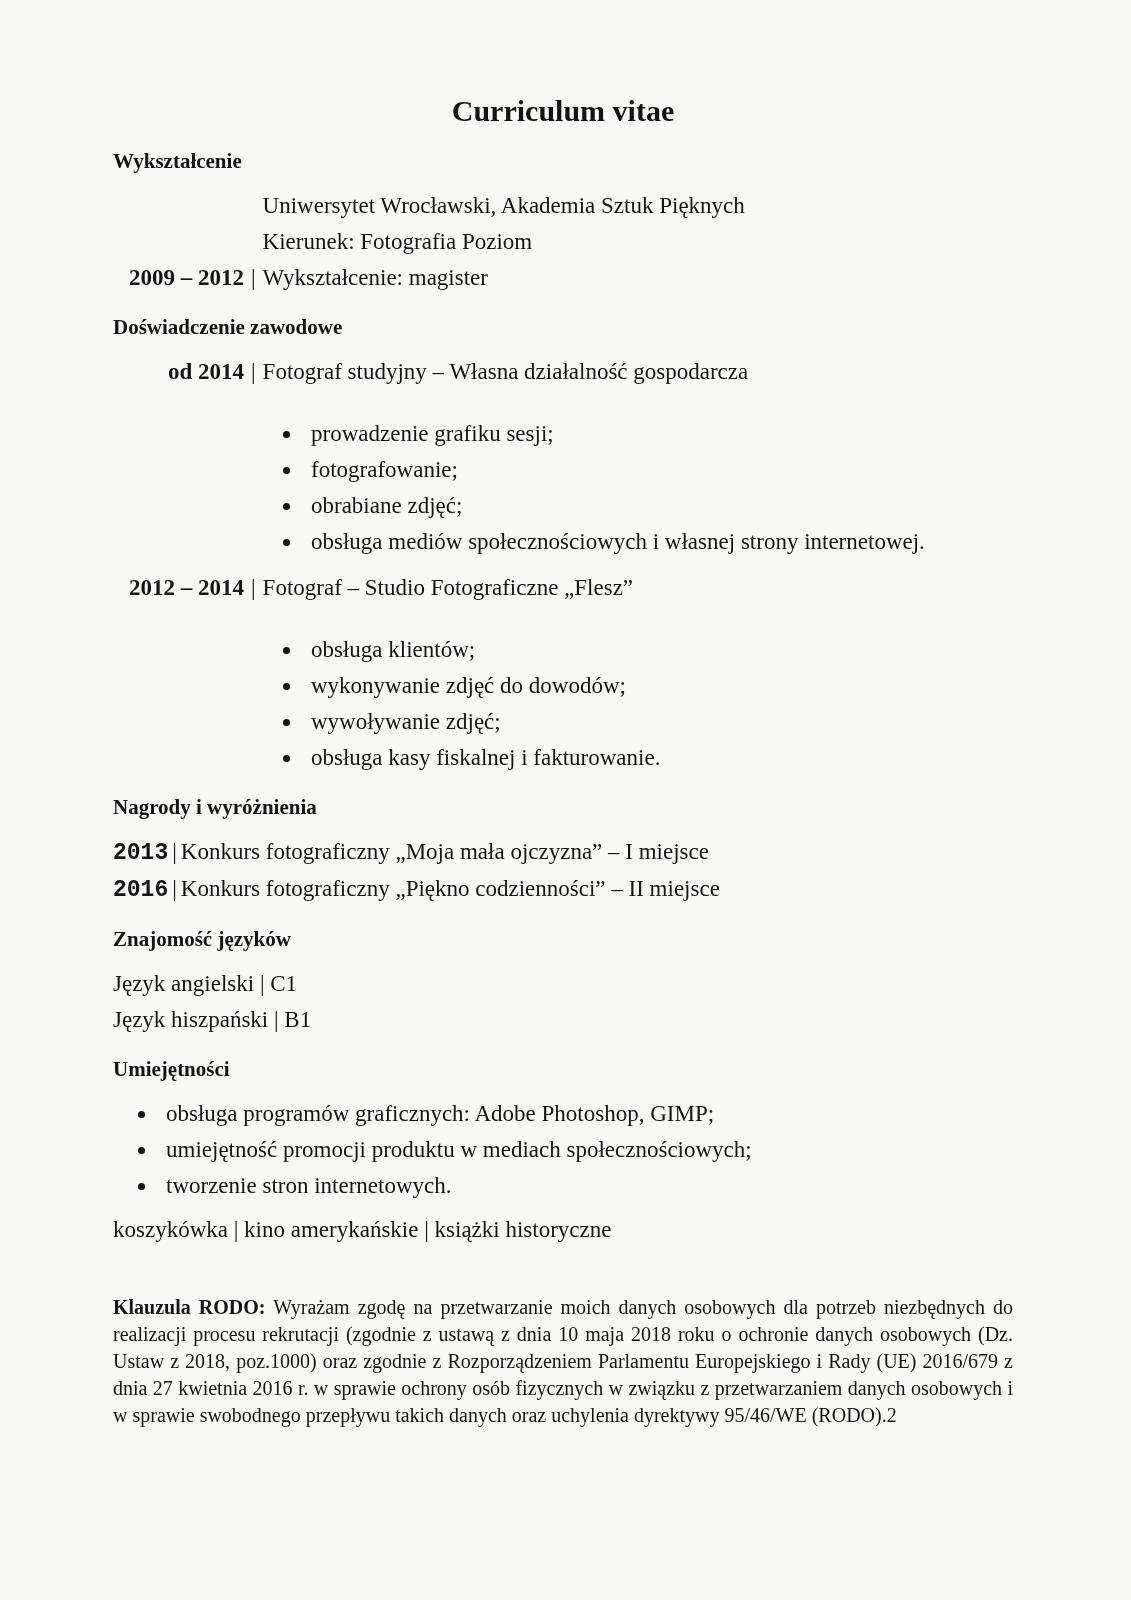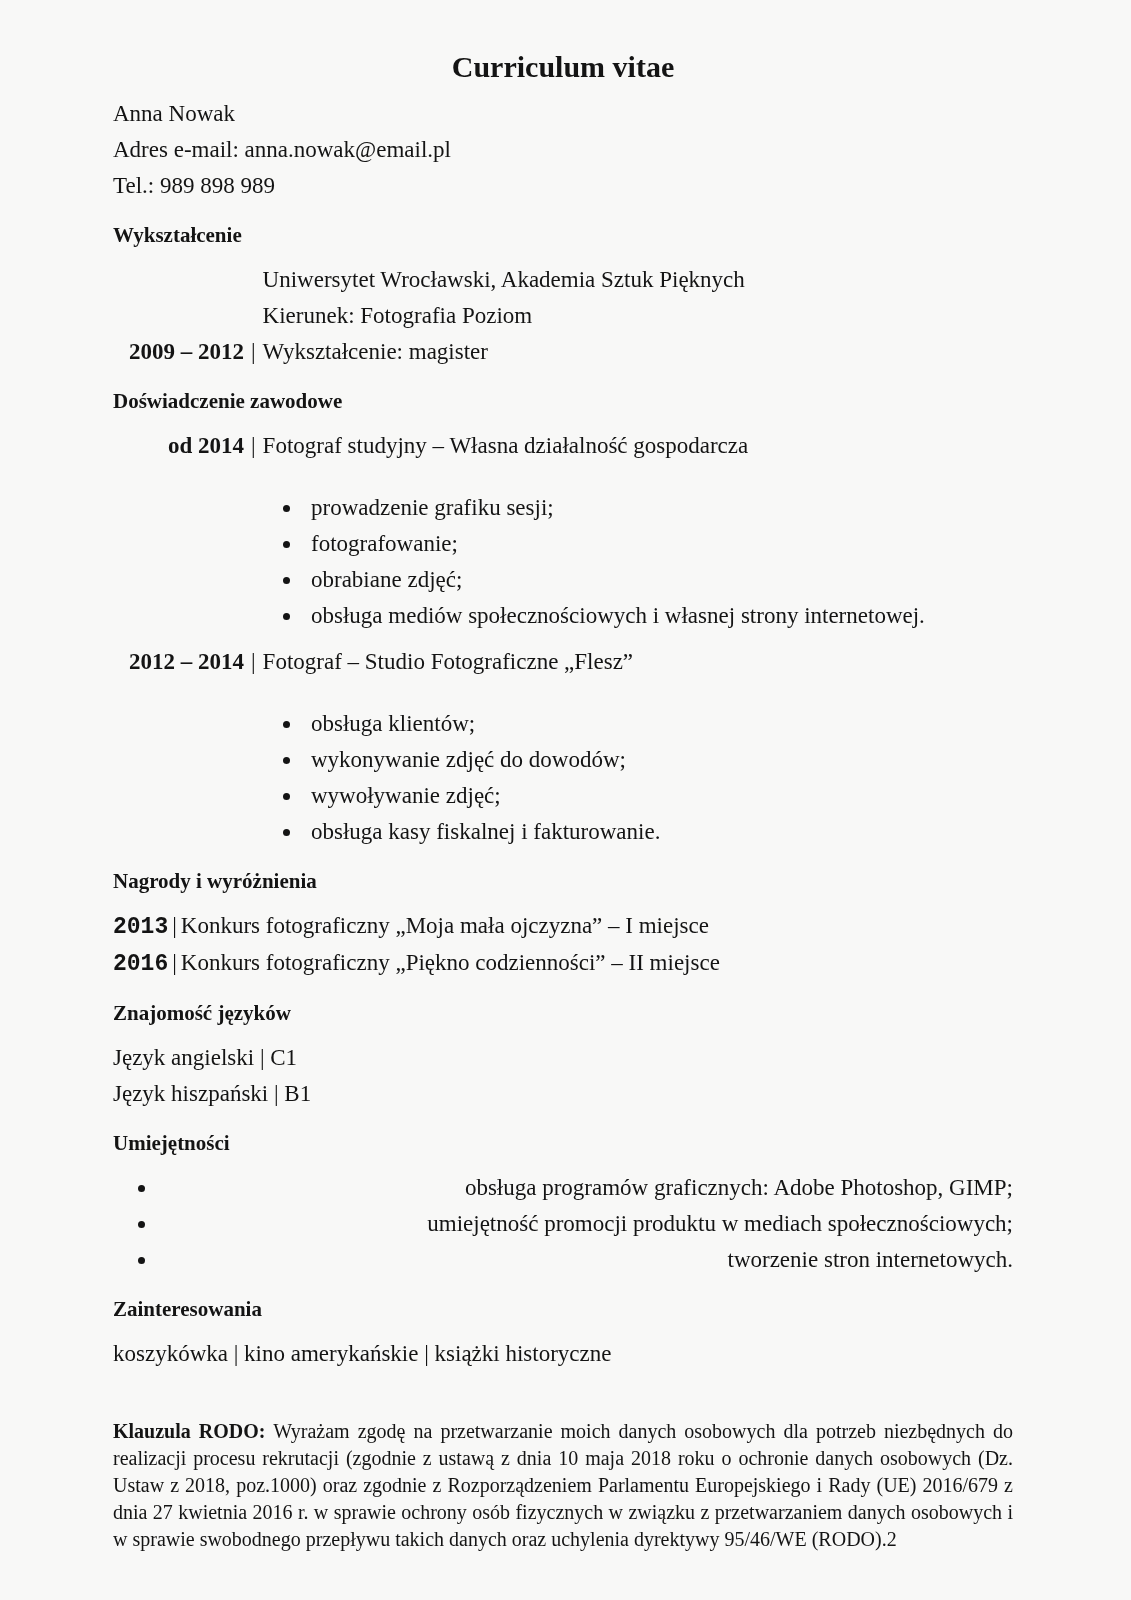--- a/index.html
+++ b/index.html
@@ -5,21 +5,21 @@
   html, body {
     margin: 0;
     padding: 0;
     background: #f8f8f7;
   }
   .page {
     position: relative;
     width: 1131px;
     height: 1600px;
     box-sizing: border-box;
-    padding: 48px 118px 40px 113px;
+    padding: 92px 118px 40px 113px;
     background: #f8f8f7;
     color: #141414;
     font-family: "Liberation Serif", "DejaVu Serif", serif;
     font-size: 23px;
     line-height: 36px;
     overflow: hidden;
   }
   .doc-title {
     font-size: 30px;
     font-weight: bold;
@@ -48,46 +48,40 @@
   ul.job-bullets {
     margin: 26px 0 10px 0;
     padding-left: 190px;
     list-style: disc;
   }
   ul.job-bullets li { padding-left: 8px; }
   ul.skill-bullets {
     margin: 6px 0 8px 0;
     padding-left: 45px;
     list-style: disc;
-    text-align: right;
   }
   ul.skill-bullets li { padding-left: 8px; }
   .award-line .award-year { font-weight: bold; font-family: Liberation Mono, monospace; }
   .award-line .award-sep { padding: 0 4px; }
   .plain-line { margin: 0; }
   .rodo {
     margin: 46px 0 0 0;
     font-size: 20px;
     line-height: 27px;
     text-align: justify;
   }
   .rodo .rodo-label { font-weight: bold; margin-top: 33px; }
 </style>
 </head>
 <body>
 
 <div class="page">
 
   <h1 class="doc-title">Curriculum vitae</h1>
 
-  <div>
-    <p class="plain-line">Anna Nowak</p>
-    <p class="plain-line">Adres e-mail: anna.nowak@email.pl</p>
-    <p class="plain-line">Tel.: 989 898 989</p>
-  </div>
 
   <h2 class="section-heading">Wykształcenie</h2>
   <div class="entry">
     <span class="entry-date">2009 – 2012</span>
     <span class="entry-sep">|</span>
     <div class="entry-body">
       <div>Uniwersytet Wrocławski, Akademia Sztuk Pięknych</div>
       <div>Kierunek: Fotografia Poziom</div>
       <div>Wykształcenie: magister</div>
     </div>
@@ -131,21 +125,20 @@
   <p class="plain-line">Język angielski | C1</p>
   <p class="plain-line">Język hiszpański | B1</p>
 
   <h2 class="section-heading">Umiejętności</h2>
   <ul class="skill-bullets">
     <li>obsługa programów graficznych: Adobe Photoshop, GIMP;</li>
     <li>umiejętność promocji produktu w mediach społecznościowych;</li>
     <li>tworzenie stron internetowych.</li>
   </ul>
 
-  <h2 class="section-heading">Zainteresowania</h2>
   <p class="plain-line">koszykówka | kino amerykańskie | książki historyczne</p>
 
   <p class="rodo">
     <span class="rodo-label">Klauzula RODO:</span>
     <span>Wyrażam zgodę na przetwarzanie moich danych osobowych dla potrzeb niezbędnych do realizacji procesu rekrutacji (zgodnie z ustawą z dnia 10 maja 2018 roku o ochronie danych osobowych (Dz. Ustaw z 2018, poz.1000) oraz zgodnie z Rozporządzeniem Parlamentu Europejskiego i Rady (UE) 2016/679 z dnia 27 kwietnia 2016 r. w sprawie ochrony osób fizycznych w związku z przetwarzaniem danych osobowych i w sprawie swobodnego przepływu takich danych oraz uchylenia dyrektywy 95/46/WE (RODO).2</span>
   </p>
 
 </div>
 
 </body></html>

